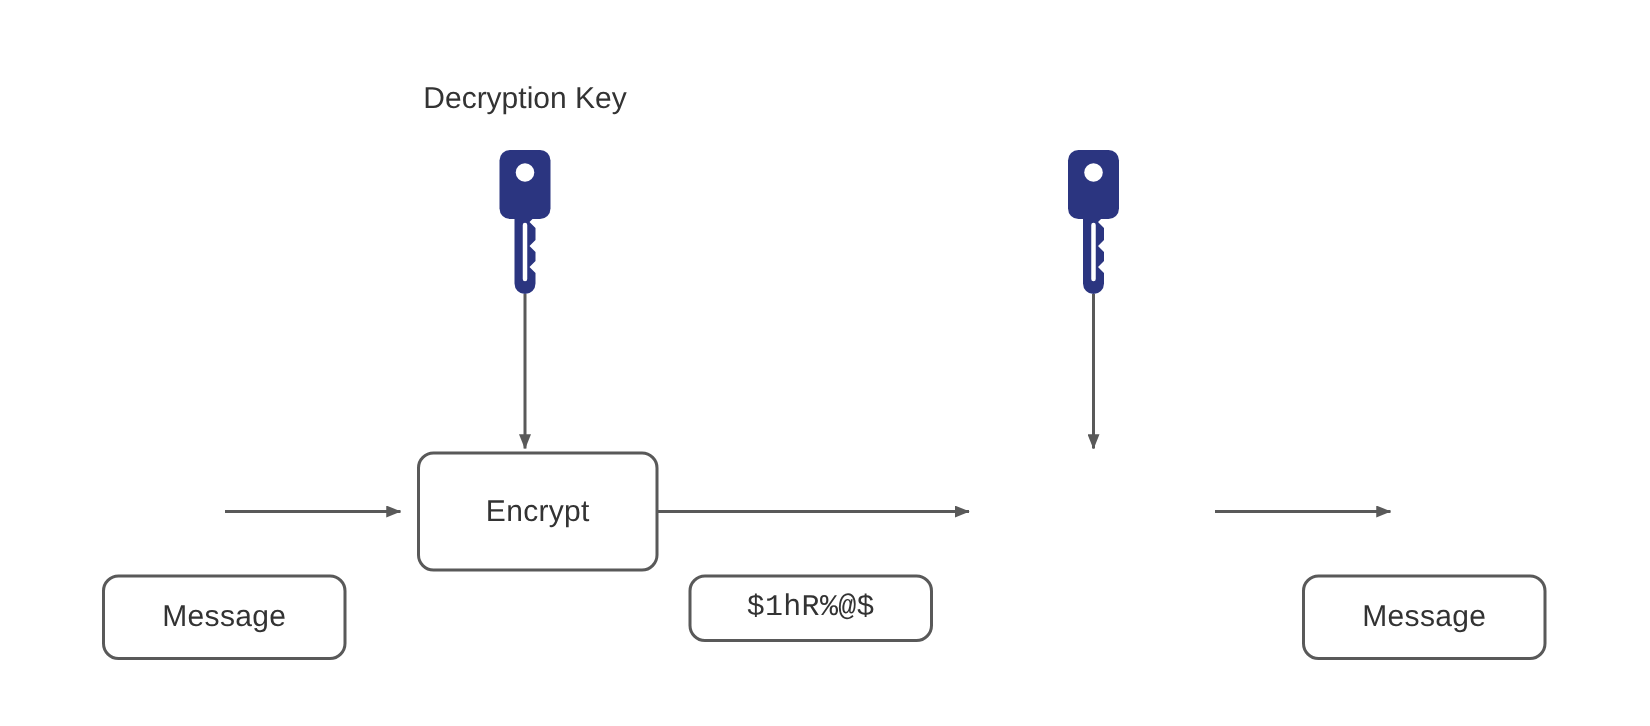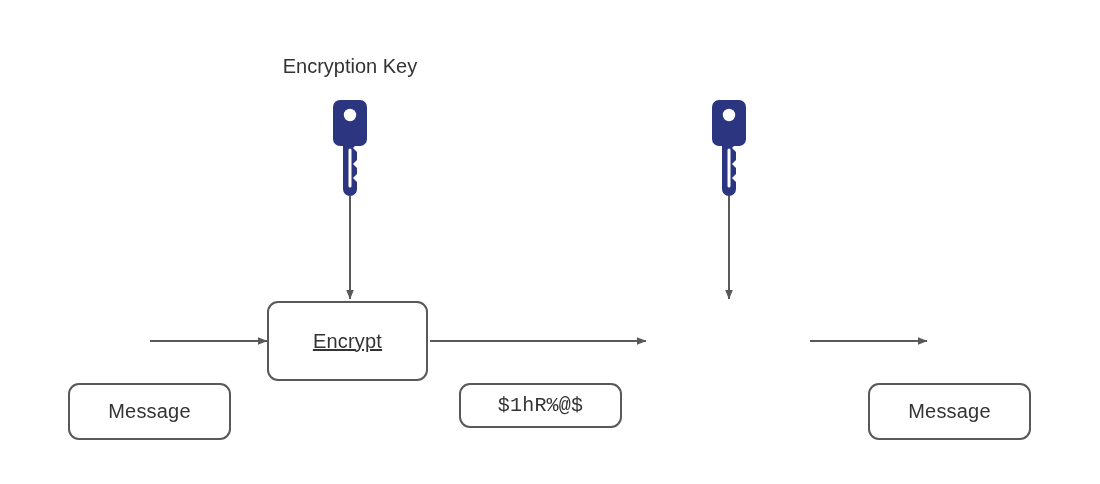--- a/index.html
+++ b/index.html
@@ -95,24 +95,24 @@
                L20,78 L24,74
                L24,68
                L20,64 L24,60
                L24,52
                L20,48 L24,44
                Z" fill="#2b3580"></path>
       <line x1="17" y1="50" x2="17" y2="86" stroke="#ffffff" stroke-width="3" stroke-linecap="round"></line>
     </g>
   </svg>
 
-  <div class="key-label" style="left:250px; top:55px; width:200px;">Encryption Key</div>
+  <div class="key-label" style="left:250px; top:55px; width:200px;">Decryption Key</div>
 
 
-  <div class="node-box" style="left:267px; top:301px; width:161px; height:80px;text-decoration:underline;">Encrypt</div>
+  <div class="node-box" style="left:278px; top:301px; width:161px; height:80px;">Encrypt</div>
 
 
   <div class="node-box" style="left:68px; top:383px; width:163px; height:57px;">Message</div>
 
   <div class="node-box" style="left:459px; top:383px; width:163px; height:45px;font-family:Liberation Mono, monospace;">$1hR%@$</div>
 
   <div class="node-box" style="left:868px; top:383px; width:163px; height:57px;">Message</div>
 
 </div>
 

